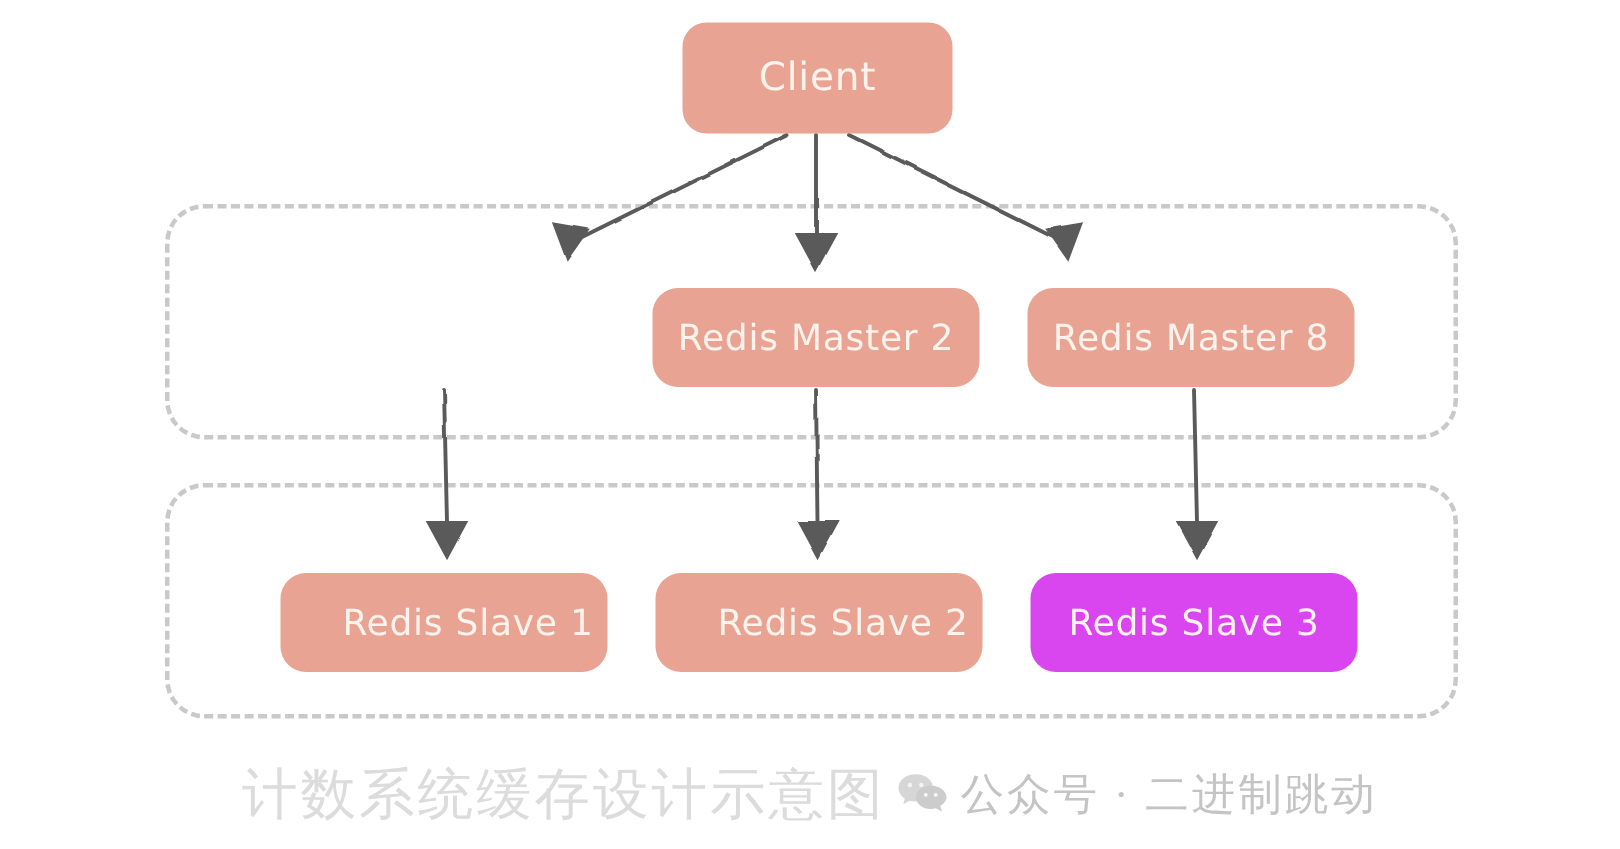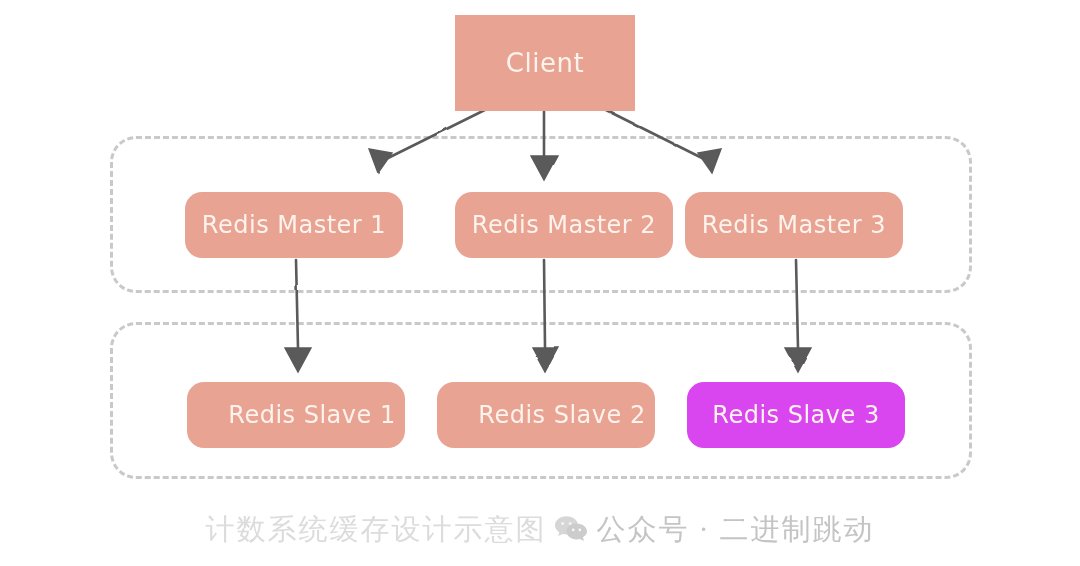--- a/index.html
+++ b/index.html
@@ -43,23 +43,23 @@
     font-weight: 400;
     letter-spacing: 0.5px;
     text-align: center;
     user-select: none;
   }
 
   .node-client {
     left: 455px;
     top: 15px;
     width: 180px;
-    height: 96px;
+    height: 74px;
     font-size: 26px;
-    border-radius: 0;
+    border-radius: 16px;
   }
 
   .node-master {
     top: 192px;
     width: 218px;
     height: 66px;
     font-size: 24px;
     border-radius: 17px;
   }
   .node-master.m1 { left: 185px; }
@@ -98,21 +98,21 @@
     width: 1080px;
     height: 60px;
     display: flex;
     align-items: center;
     justify-content: center;
     gap: 8px;
     user-select: none;
   }
   .footer-caption {
     font-family: "DejaVu Sans", sans-serif;
-    font-size: 29px;
+    font-size: 37px;
     color: #dcdcdc;
     letter-spacing: 2px;
     white-space: nowrap;
   }
   .wechat-icon {
     display: inline-block;
     width: 34px;
     height: 30px;
     position: relative;
     flex: 0 0 auto;
@@ -170,23 +170,22 @@
 
       <g>
         <path d="M 796 260 L 798 348" stroke-width="2.6" fill="none"></path>
         <path d="M 785 348 L 811 348 L 798 372 Z" stroke-width="1.4"></path>
       </g>
     </g>
   </svg>
 
   <div class="node node-client" style="background: rgb(232, 163, 147); color: rgb(253, 243, 236);">Client</div>
 
-  <div class="node node-master m1" style="background: rgb(232, 163, 147); color: rgb(253, 243, 236);">Redis Master 1</div>
-  <div class="node node-master m2" style="background: rgb(232, 163, 147); color: rgb(253, 243, 236); margin-left: 20px;">Redis Master 2</div>
-  <div class="node node-master m3" style="background: rgb(232, 163, 147); color: rgb(253, 243, 236);">Redis Master 3</div>
+  <div class="node node-master m2" style="background: rgb(232, 163, 147); color: rgb(253, 243, 236);">Redis Master 2</div>
+  <div class="node node-master m3" style="background: rgb(232, 163, 147); color: rgb(253, 243, 236);">Redis Master 8</div>
 
   <div class="node node-slave s1" style="background: rgb(232, 163, 147); color: rgb(253, 243, 236); padding-left: 32px;">Redis Slave 1</div>
   <div class="node node-slave s2" style="background: rgb(232, 163, 147); color: rgb(253, 243, 236); padding-left: 32px;">Redis Slave 2</div>
   <div class="node node-slave s3" style="background: #d946ef; color: rgb(253, 243, 236);">Redis Slave 3</div>
 
   <div class="footer">
     <span class="footer-caption">计数系统缓存设计示意图</span>
     <span class="wechat-icon">
       <svg viewBox="0 0 34 30" width="34" height="30" xmlns="http://www.w3.org/2000/svg">
 

